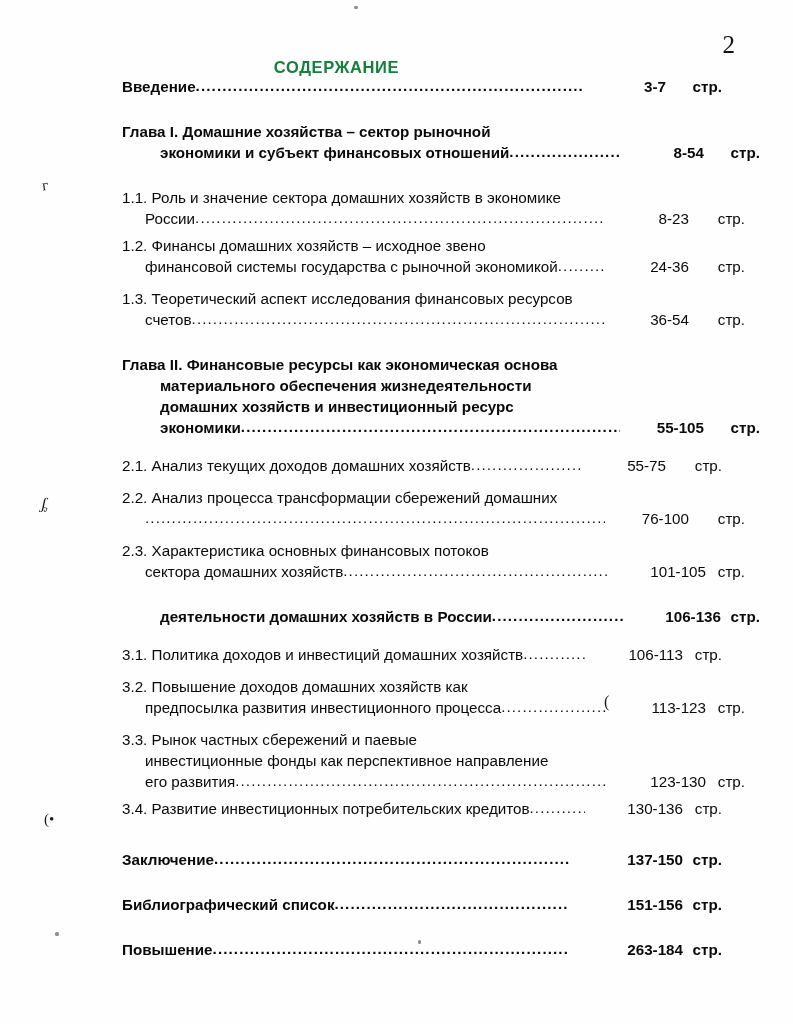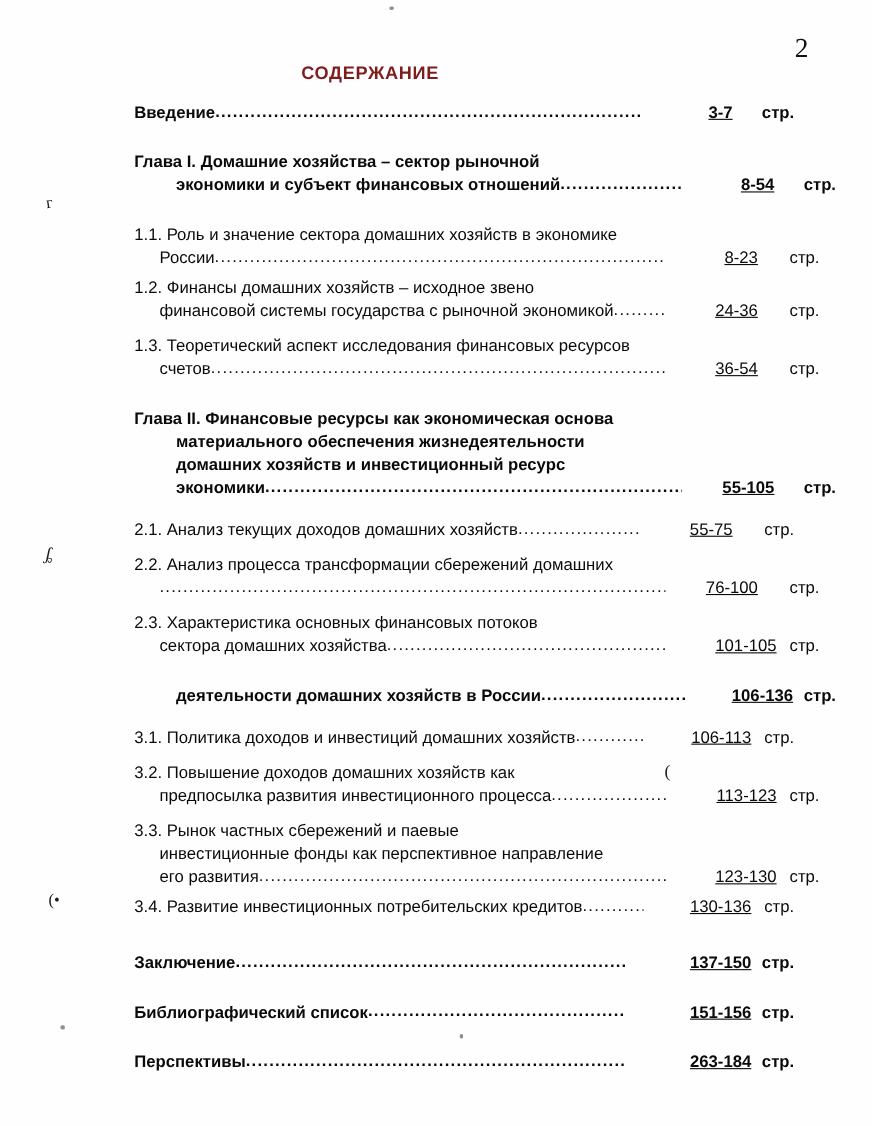--- a/index.html
+++ b/index.html
@@ -35,28 +35,28 @@
     position: absolute;
     top: 58px;
     left: 0;
     width: 793px;
     text-align: center;
     padding-right: 120px;
     box-sizing: border-box;
     font-size: 16.5px;
     font-weight: bold;
     letter-spacing: 0.6px;
-    color: #7f1d1d;
+    color: #15803d;
   }
 
   
   .toc {
     position: absolute;
     left: 122px;
-    top: 92px;
+    top: 76px;
     width: 600px;
   }
 
   .entry {
     display: block;
     position: relative;
     width: 100%;
   }
 
   
@@ -87,21 +87,20 @@
     content: "......................................................................................................................";
   }
   .line.no-leader .leader::after { content: ""; }
 
   
   .pages {
     flex: 0 0 auto;
     width: 78px;
     text-align: right;
     padding-left: 6px;
-    text-decoration: underline;
   }
   .unit {
     flex: 0 0 auto;
     width: 44px;
     text-align: right;
     padding-left: 12px;
   }
 
   
   .bold { font-weight: bold; }
@@ -277,21 +276,21 @@
     </div>
 
     <div class="gap-sm"></div>
 
     <div class="entry wide">
       <div class="line no-leader">
         <span class="txt">2.3. Характеристика основных финансовых потоков</span>
         <span class="leader"></span>
       </div>
       <div class="line indent-sub">
-        <span class="txt">сектора домашних хозяйства</span>
+        <span class="txt">сектора домашних хозяйств</span>
         <span class="leader"></span>
         <span class="pages">101-105</span>
         <span class="unit">стр.</span>
       </div>
     </div>
 
     <div class="gap-lg"></div>
 
     <div class="entry bold wide">
       <div class="line indent-chapter">
@@ -377,21 +376,21 @@
         <span class="leader"></span>
         <span class="pages">151-156</span>
         <span class="unit">стр.</span>
       </div>
     </div>
 
     <div class="gap-lg"></div>
 
     <div class="entry bold tail">
       <div class="line">
-        <span class="txt">Перспективы</span>
+        <span class="txt">Повышение</span>
         <span class="leader"></span>
         <span class="pages">263-184</span>
         <span class="unit">стр.</span>
       </div>
     </div>
 
   </div>
 </div>
 
 </body></html>

